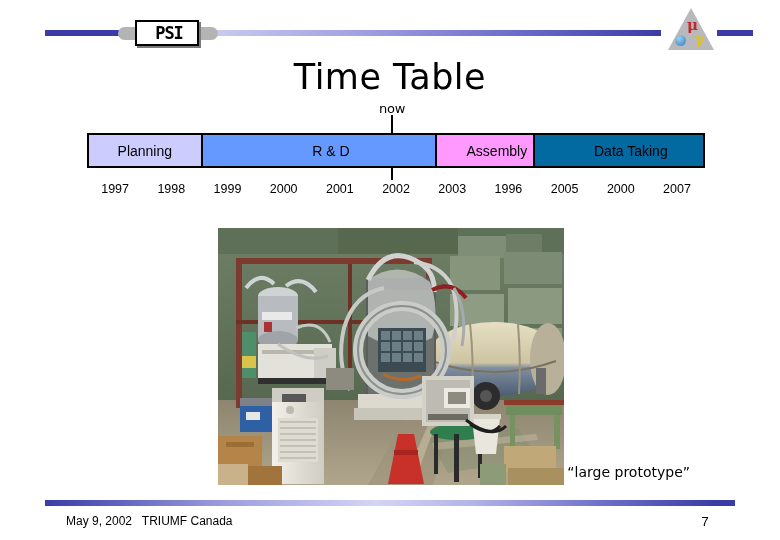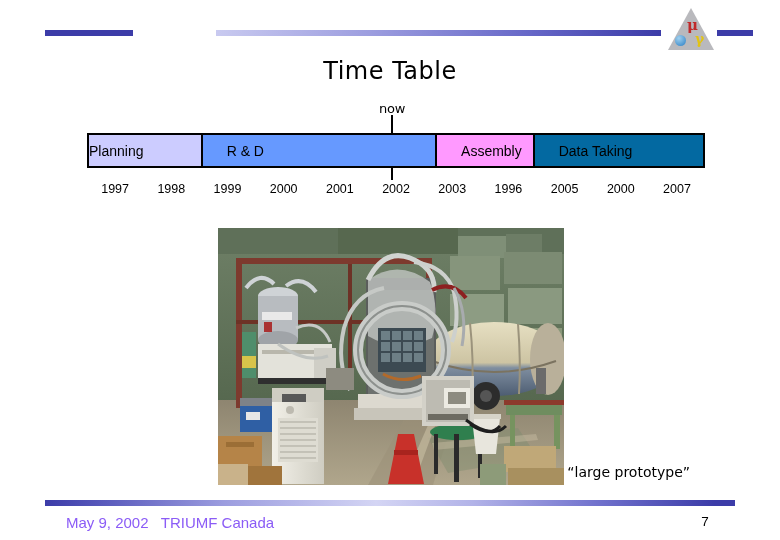--- a/index.html
+++ b/index.html
@@ -114,21 +114,21 @@
     line-height: 1;
   }
 
   
   #slide-title {
     position: absolute;
     left: 0; top: 57px;
     width: 780px;
     text-align: center;
     font-family: "DejaVu Sans", sans-serif;
-    font-size: 24px;
+    font-size: 35px;
     font-weight: 500;
     color: #000000;
     letter-spacing: 0.5px;
   }
 
   
   #now-marker {
     position: absolute;
     left: 364px; top: 104px;
     width: 56px; height: 30px;
@@ -161,21 +161,21 @@
     left: 87px; top: 133px;
     width: 618px; height: 35px;
     border: 2px solid #000000;
     box-sizing: border-box;
     display: flex;
   }
   .phase {
     height: 100%;
     display: flex;
     align-items: center;
-    justify-content: flex-start;
+    justify-content: center;
     font-family: "Liberation Sans", sans-serif;
     font-size: 14px;
     color: #000000;
     box-sizing: border-box;
     overflow: hidden;
     white-space: nowrap;
   }
   .phase + .phase { border-left: 2px solid #000000; padding-left: 24px; }
 
   
@@ -220,42 +220,48 @@
     left: 45px; top: 500px;
     width: 690px; height: 6px;
     background: linear-gradient(to right,
       #3c3ca8 0%, #5b5cbd 9%, #9c9ddf 26%, #d4d5f4 48%,
       #b2b3e8 62%, #7172cd 80%, #3c3ca8 97%, #3c3ca8 100%);
   }
   #footer-text {
     position: absolute;
     left: 66px; top: 514px;
     font-family: "Liberation Sans", sans-serif;
-    font-size: 15px;
-    color: #8b5cf6;
+    font-size: 12px;
+    color: #000000;
     white-space: pre;
   }
   #page-number {
     position: absolute;
     left: 690px; top: 514px;
     width: 30px;
     text-align: center;
     font-family: "Liberation Sans", sans-serif;
     font-size: 13.5px;
     color: #000000;
   }
 </style>
 </head>
 <body>
 
 <div id="header-band">
   <div class="hdr-rule-left"></div>
   <div class="hdr-rule-mid"></div>
   <div class="hdr-rule-right"></div>
 
+  <div id="psi-logo">
+    <div class="psi-pill"></div>
+    <div class="psi-plate">
+      <div class="psi-text">PSI</div>
+    </div>
+  </div>
 
   <div id="meg-logo">
     <div class="meg-tri"></div>
     <div class="meg-mu">μ</div>
     <div class="meg-e"></div>
     <div class="meg-gamma">γ</div>
   </div>
 </div>
 
 <div id="slide-title">Time Table</div>

